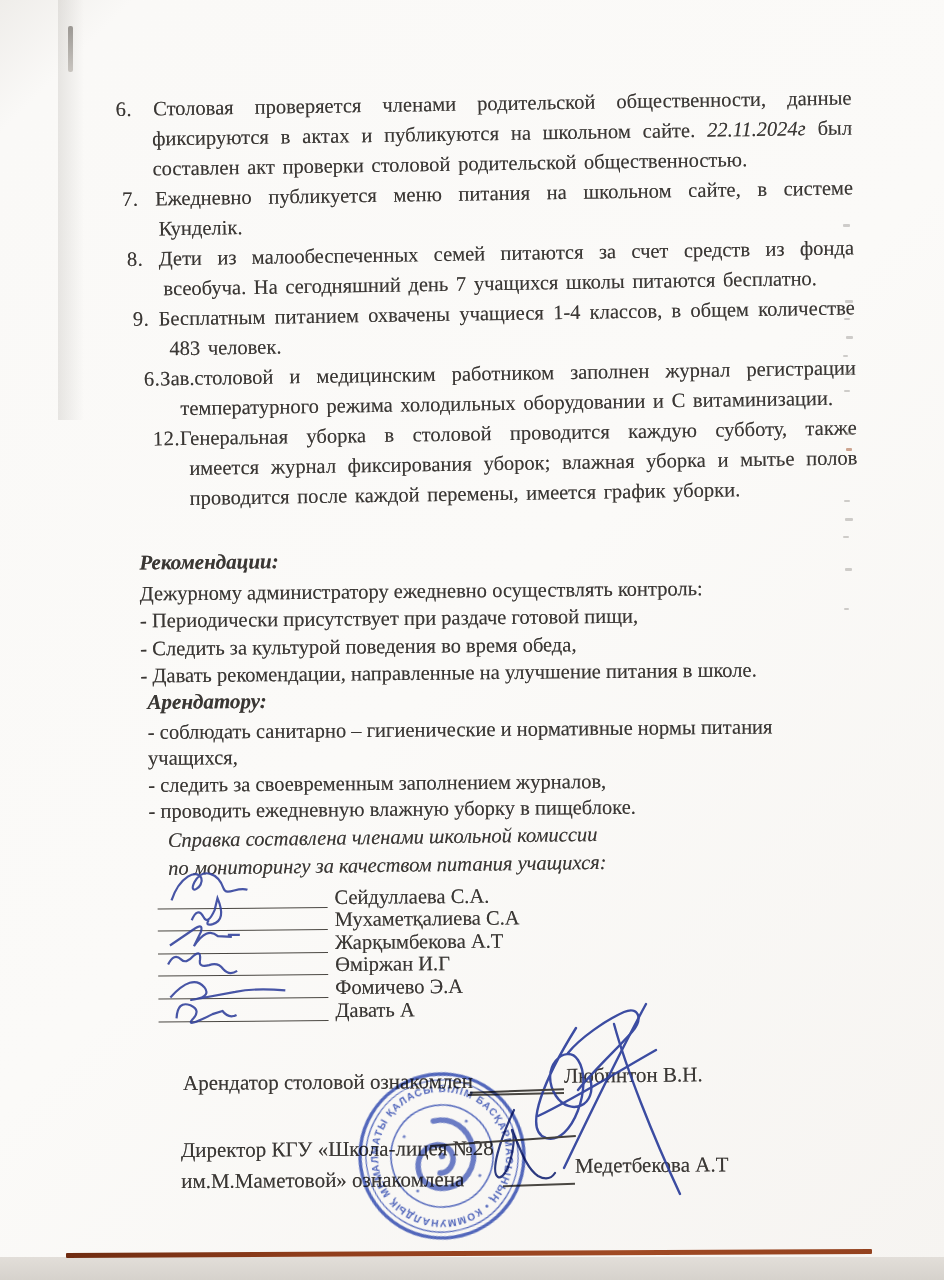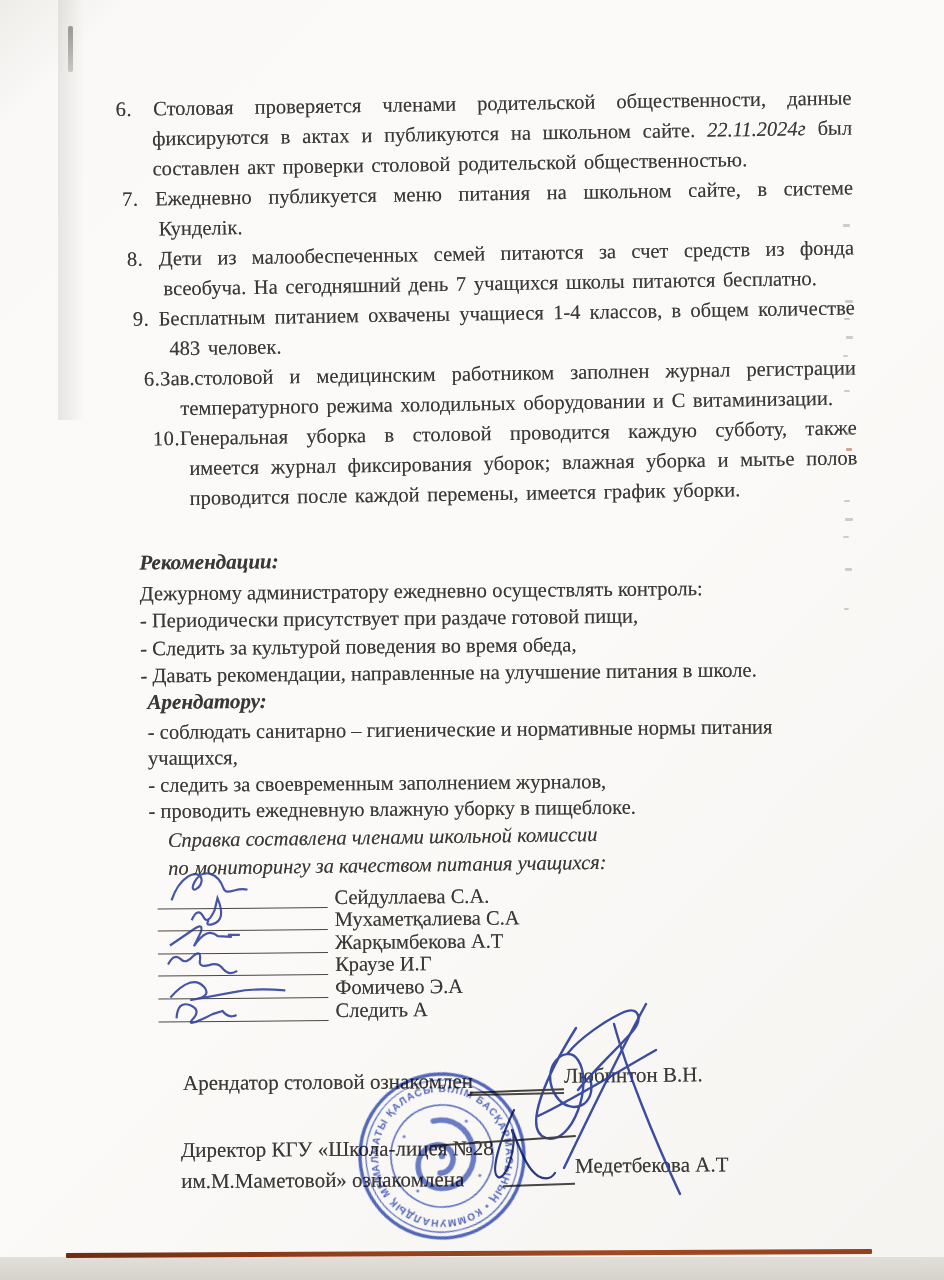--- a/index.html
+++ b/index.html
@@ -124,21 +124,21 @@
       <span>Дети из малообеспеченных семей питаются за счет средств из фонда всеобуча. На сегодняшний день 7 учащихся школы питаются бесплатно.</span>
     </div>
     <div class="item i9">
       <span class="num">9.</span>
       <span>Бесплатным питанием охвачены учащиеся 1-4 классов, в общем количестве 483 человек.</span>
     </div>
     <div class="item i10">
       <span class="num">6.</span><span>Зав.столовой и медицинским работником заполнен журнал регистрации температурного режима холодильных оборудовании и С витаминизации.</span>
     </div>
     <div class="item i11">
-      <span class="num">10.</span><span>Генеральная уборка в столовой проводится каждую субботу, также имеется журнал фиксирования уборок; влажная уборка и мытье полов проводится после каждой перемены, имеется график уборки.</span>
+      <span class="num">12.</span><span>Генеральная уборка в столовой проводится каждую субботу, также имеется журнал фиксирования уборок; влажная уборка и мытье полов проводится после каждой перемены, имеется график уборки.</span>
     </div>
   </div>
 
   <div class="rec-block txt">
     <div class="heading">Рекомендации:</div>
     <div>Дежурному администратору ежедневно осуществлять контроль:</div>
     <div>- Периодически присутствует при раздаче готовой пищи,</div>
     <div>- Следить за культурой поведения во время обеда,</div>
     <div>- Давать рекомендации, направленные на улучшение питания в школе.</div>
   </div>
@@ -185,37 +185,37 @@
         </span>
       </span>
       <span class="cname">Жарқымбекова А.Т</span>
     </div>
     <div class="crow">
       <span class="cline">
         <svg class="csig" width="120" height="36" viewBox="0 0 120 36">
             <path d="M4,18 q6,-12 13,-5 q5,5 12,-3 q8,-7 7,3 q-2,9 9,6 q9,-3 14,4 q6,7 14,2" fill="none" stroke="#33439c" stroke-width="2.2" opacity=".9"></path>
           </svg>
       </span>
-      <span class="cname">Краузе И.Г</span>
+      <span class="cname">Өміржан И.Г</span>
     </div>
     <div class="crow">
       <span class="cline">
         <svg class="csig" width="140" height="36" viewBox="0 0 140 36">
             <path d="M6,28 q22,-24 34,-10 q7,9 -9,12 q-18,3 40,-7 q20,-4 50,-1" fill="none" stroke="#33439c" stroke-width="2.2" opacity=".9"></path>
           </svg>
       </span>
       <span class="cname">Фомичево Э.А</span>
     </div>
     <div class="crow">
       <span class="cline">
         <svg class="csig" width="120" height="38" viewBox="0 0 120 38">
             <path d="M12,28 q1,-18 14,-13 q11,5 2,14 q-8,9 20,-5 l10,-3 q6,8 14,4" fill="none" stroke="#33439c" stroke-width="2.2" opacity=".9"></path>
           </svg>
       </span>
-      <span class="cname">Следить А</span>
+      <span class="cname">Давать А</span>
     </div>
   </div>
 
   <div class="ack ack1-label txt">Арендатор столовой ознакомлен</div>
   <div class="ack1-line"></div>
   <div class="ack ack1-name txt">Любинтон В.Н.</div>
 
   <div class="ack ack2-label txt">
     <div>Директор КГУ «Школа-лицея №28</div>
     <div>им.М.Маметовой» ознакомлена</div>

